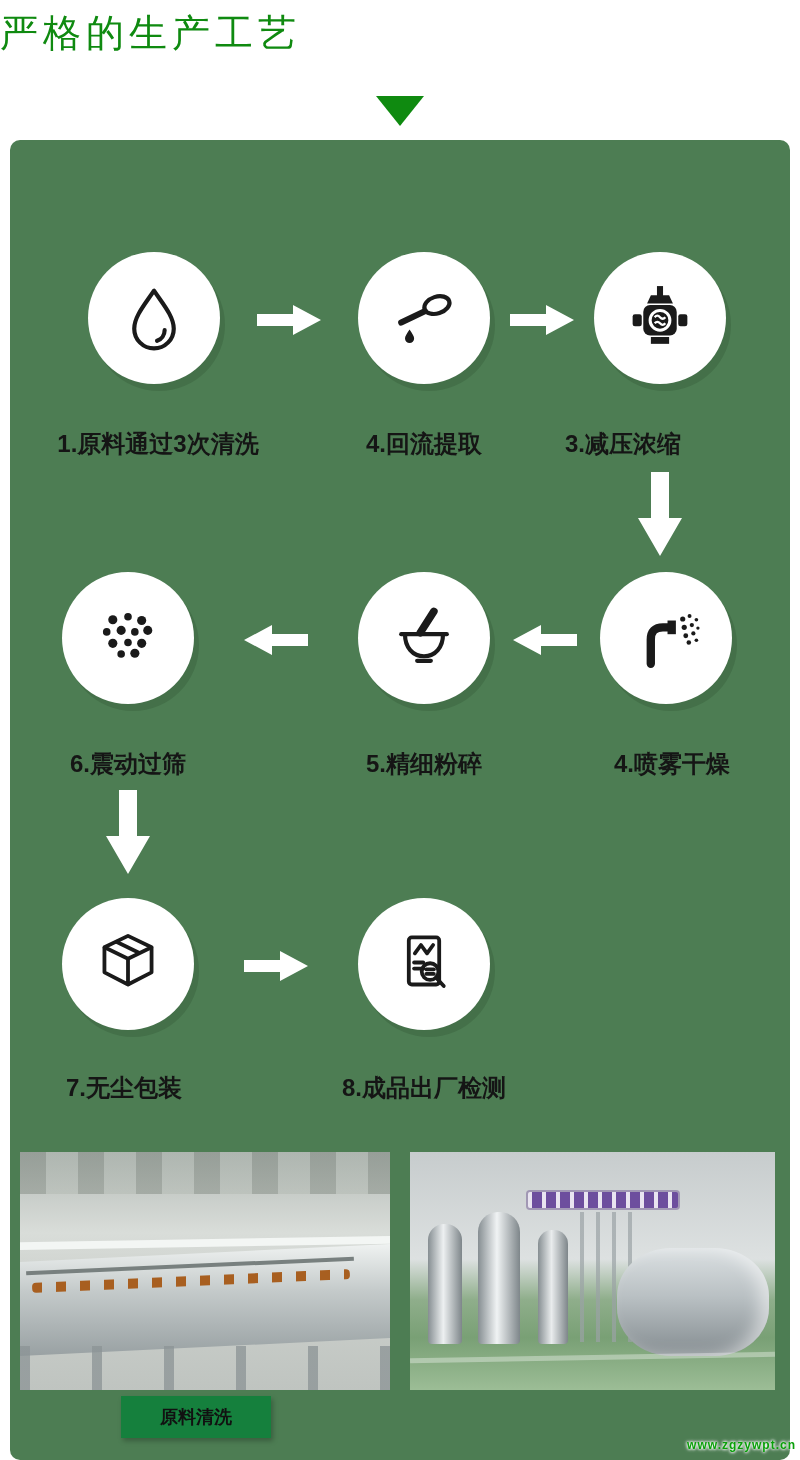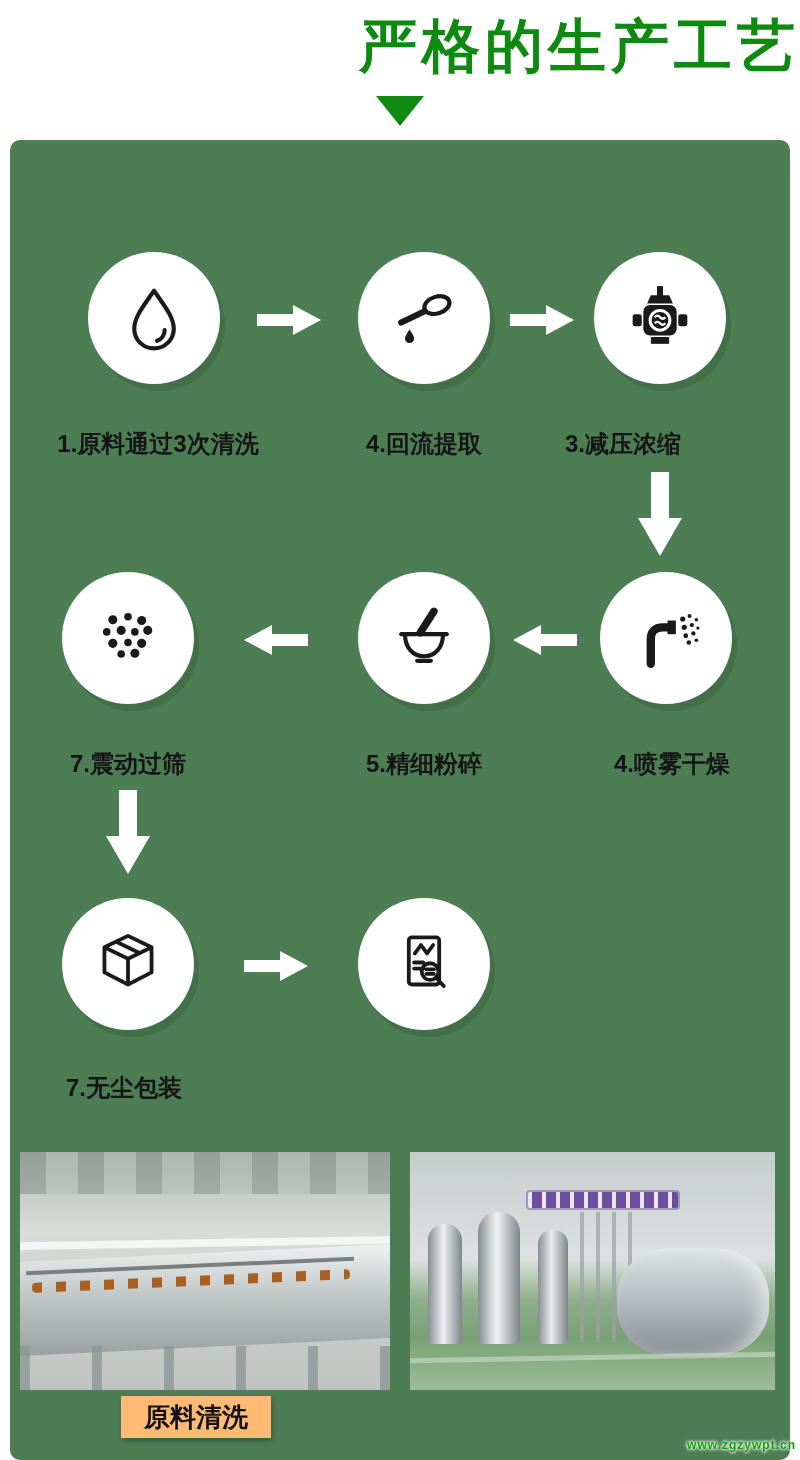--- a/index.html
+++ b/index.html
@@ -5,22 +5,22 @@
   :root{
     --panel-green:#4d7d53;
     --title-green:#0f8a10;
     --watermark-green:#0aa00a;
     --ink:#151515;
   }
   *{margin:0;padding:0;box-sizing:border-box;}
   body{background:#ffffff;font-family:"Liberation Sans",sans-serif;}
   .page{position:relative;width:800px;height:1460px;background:#ffffff;overflow:hidden;margin:0 auto;}
 
-  .title{position:absolute;top:8px;left:0;width:100%;text-align:right;
-    font-size:58px;font-weight:700;letter-spacing:5px;color:var(--title-green);}
+  .title{position:absolute;top:8px;left:0;width:100%;text-align:left;
+    font-size:38px;font-weight:400;letter-spacing:5px;color:var(--title-green);}
   .triangle{position:absolute;top:96px;left:50%;transform:translateX(-50%);
     width:0;height:0;border-left:24px solid transparent;border-right:24px solid transparent;
     border-top:30px solid var(--title-green);}
 
   .panel{position:absolute;left:10px;top:140px;width:780px;height:1320px;
     background:var(--panel-green);border-radius:10px;}
 
   .circle{position:absolute;width:132px;height:132px;border-radius:50%;background:#ffffff;
     display:flex;align-items:center;justify-content:center;
     box-shadow:5px 7px 0 rgba(25,55,30,0.18);}
@@ -61,22 +61,22 @@
     background:linear-gradient(90deg,#868e92,#f0f3f4 45%,#7e868a);}
   .conc-t3{left:128px;top:78px;width:30px;height:114px;border-radius:14px 14px 4px 4px;
     background:linear-gradient(90deg,#868e92,#e9eced 45%,#7e868a);}
   .conc-pipes{left:170px;top:60px;width:60px;height:130px;opacity:.7;
     background:repeating-linear-gradient(90deg,#9aa2a5 0 4px,rgba(0,0,0,0) 4px 16px);}
   .conc-big{right:6px;top:96px;width:152px;height:108px;border-radius:54px/48px;
     background:linear-gradient(180deg,#dbe0e2 0%,#b9c0c3 45%,#848c90 100%);
     box-shadow:inset -10px 0 16px rgba(255,255,255,.5);}
   .conc-floor-line{left:0;right:0;bottom:30px;height:5px;background:rgba(255,255,255,.35);transform:rotate(-1deg);}
 
-  .caption{position:absolute;width:150px;height:42px;background:#fdba74;color:#111;
-    font-size:26px;font-weight:700;text-align:center;line-height:42px;
+  .caption{position:absolute;width:150px;height:42px;background:#15803d;color:#111;
+    font-size:18px;font-weight:700;text-align:center;line-height:42px;
     box-shadow:2px 3px 5px rgba(0,0,0,.25);}
 
   .watermark{position:absolute;right:4px;top:1438px;color:var(--watermark-green);
     font-size:12px;font-weight:700;letter-spacing:1px;
     text-shadow:0 0 3px #fff,0 0 3px #fff,0 0 4px #fff;padding-left:13px;}
 </style>
 </head>
 <body>
 
 <div class="page">
@@ -177,21 +177,21 @@
         <circle cx="59" cy="42" r="5"></circle>
       <circle cx="76" cy="40" r="6"></circle>
         <circle cx="30" cy="57" r="6"></circle>
         <circle cx="50" cy="56" r="5"></circle>
       <circle cx="68" cy="57" r="6"></circle>
         <circle cx="41" cy="71" r="5"></circle>
         <circle cx="59" cy="70" r="6"></circle>
     </svg>
   </div>
 
-  <div class="step-label" style="left:128px;top:748px">7.震动过筛</div>
+  <div class="step-label" style="left:128px;top:748px">6.震动过筛</div>
   <div class="step-label" style="left:424px;top:748px">5.精细粉碎</div>
   <div class="step-label" style="left:672px;top:748px">4.喷雾干燥</div>
 
   <div class="arrow" style="left:106px;top:790px">
     <svg width="44" height="84" viewBox="0 0 44 84">
         <path d="M13 0 h18 v46 h13 L22 84 L0 46 h13 Z" fill="#ffffff"></path>
       </svg>
   </div>
 
   <div class="circle" style="left:62px;top:898px">
@@ -214,20 +214,21 @@
       <path d="M37 48 h12"></path>
       <path d="M37 56 h12"></path>
       <circle cx="58" cy="60" r="11"></circle>
       <path d="M66 68 L76 79"></path>
       <path d="M53 57 h10"></path>
       <path d="M53 63 h10"></path>
     </svg>
   </div>
 
   <div class="step-label" style="left:124px;top:1072px">7.无尘包装</div>
+  <div class="step-label" style="left:424px;top:1072px">8.成品出厂检测</div>
 
   <div class="photo" style="left:20px;top:1152px;width:370px;height:238px">
     <div class="ph wash-bg"></div>
     <div class="ph wash-ceiling"></div>
     <div class="ph wash-rim"></div>
     <div class="ph wash-tank"></div>
     <div class="ph wash-rail"></div>
     <div class="ph wash-brush"></div>
     <div class="ph wash-legs"></div>
   </div>

